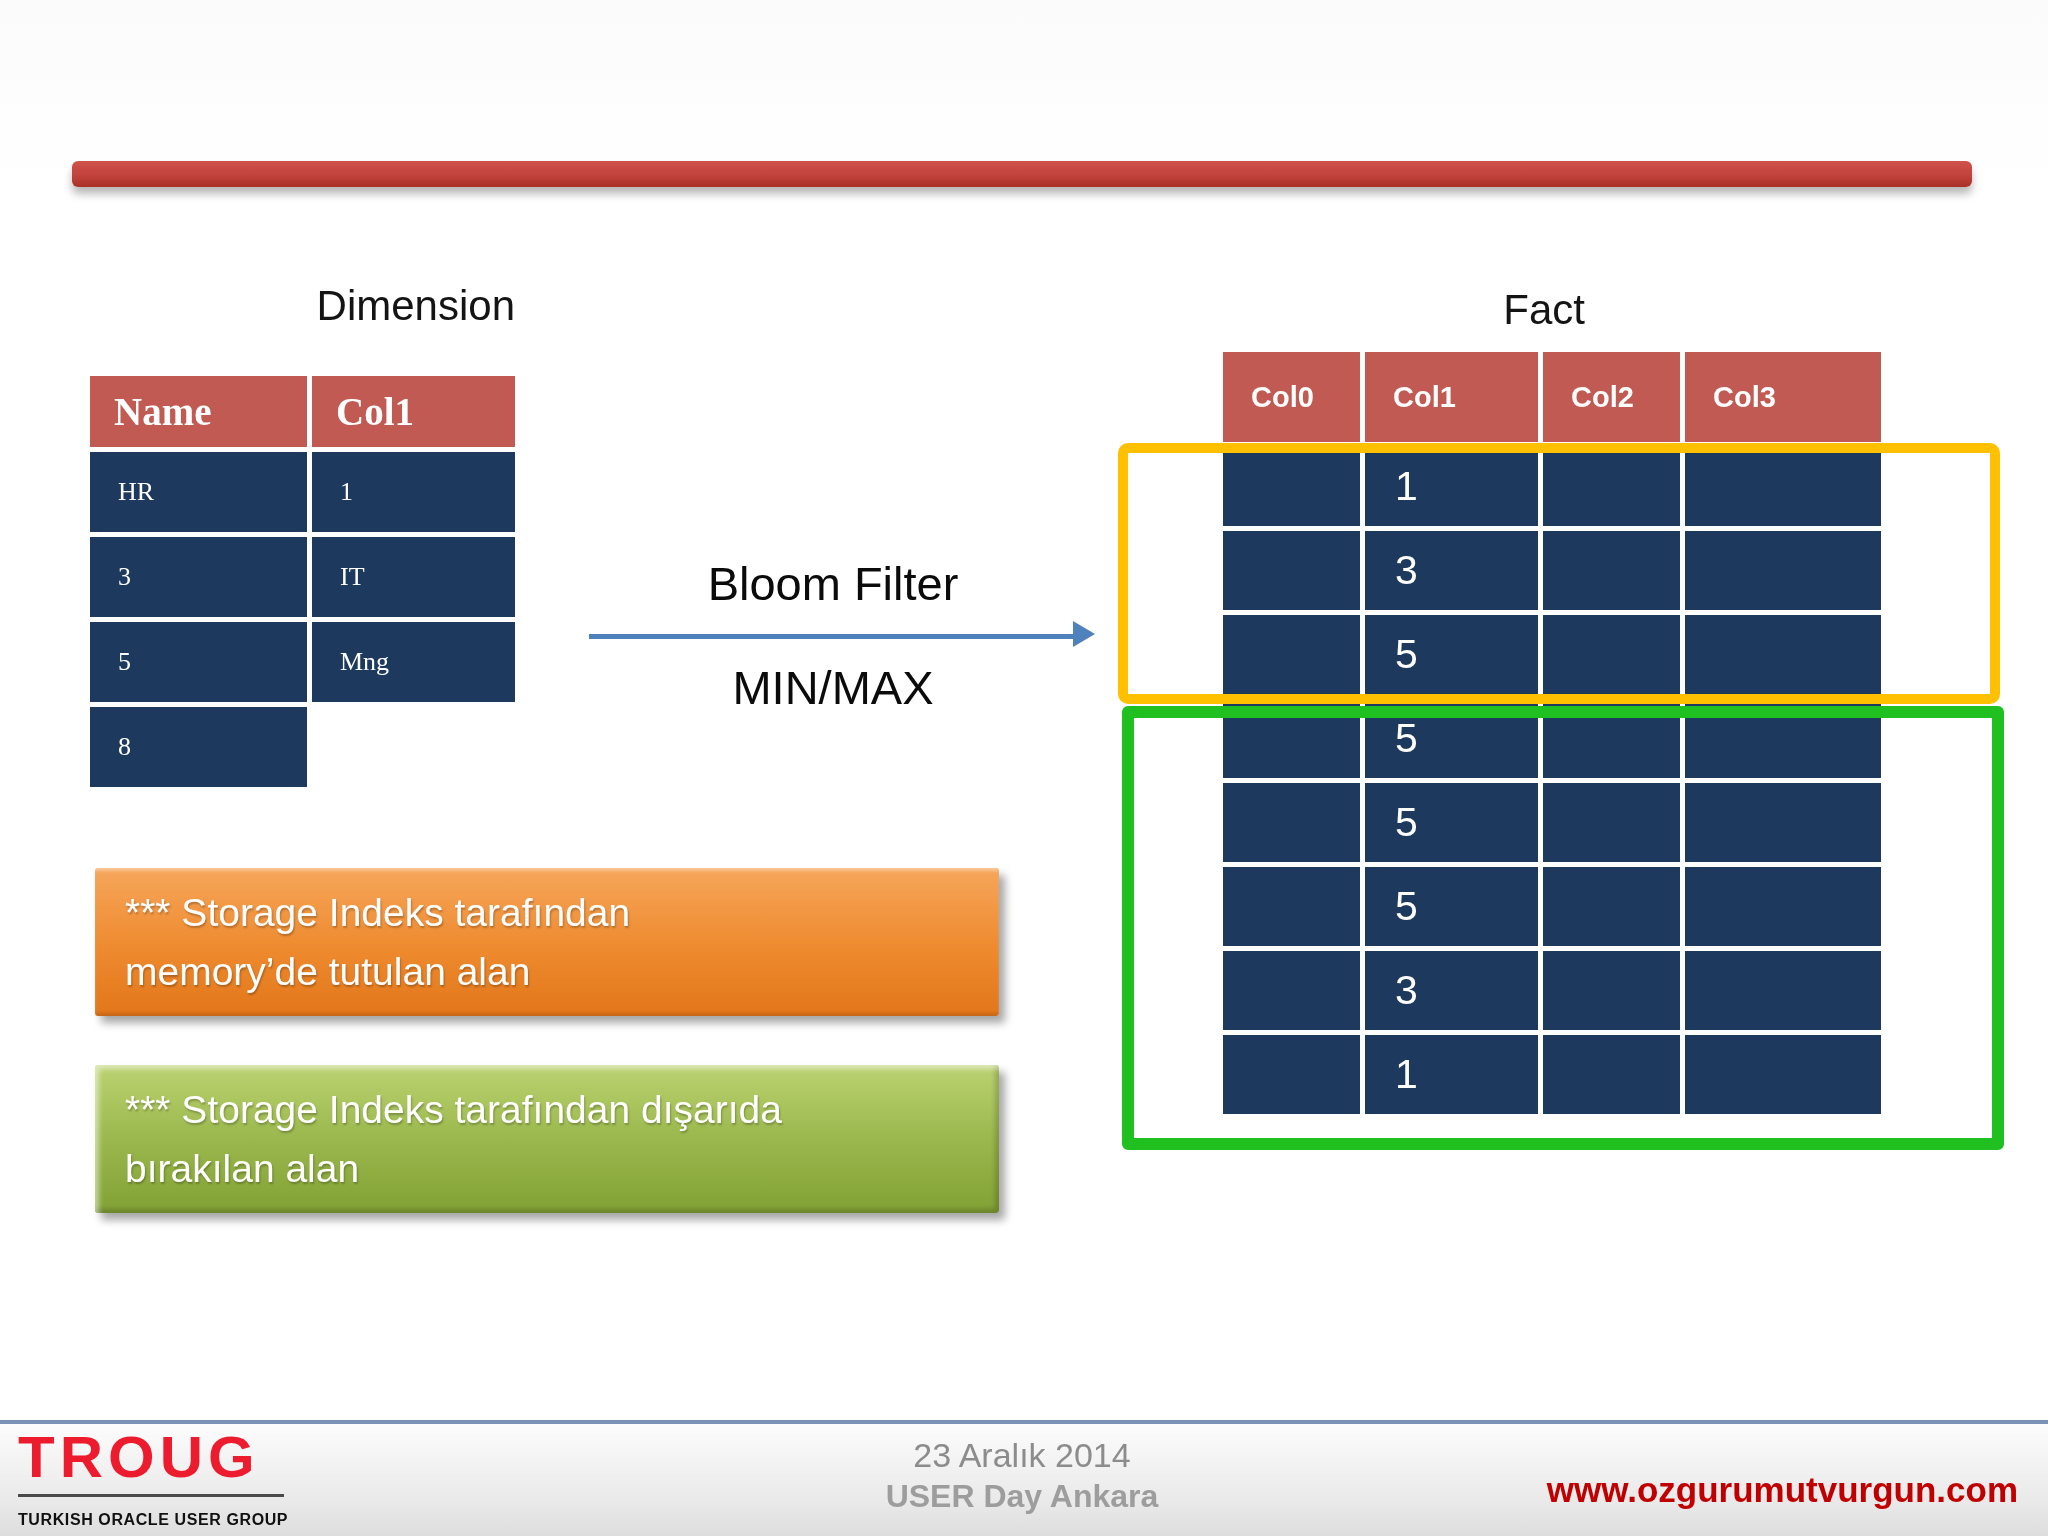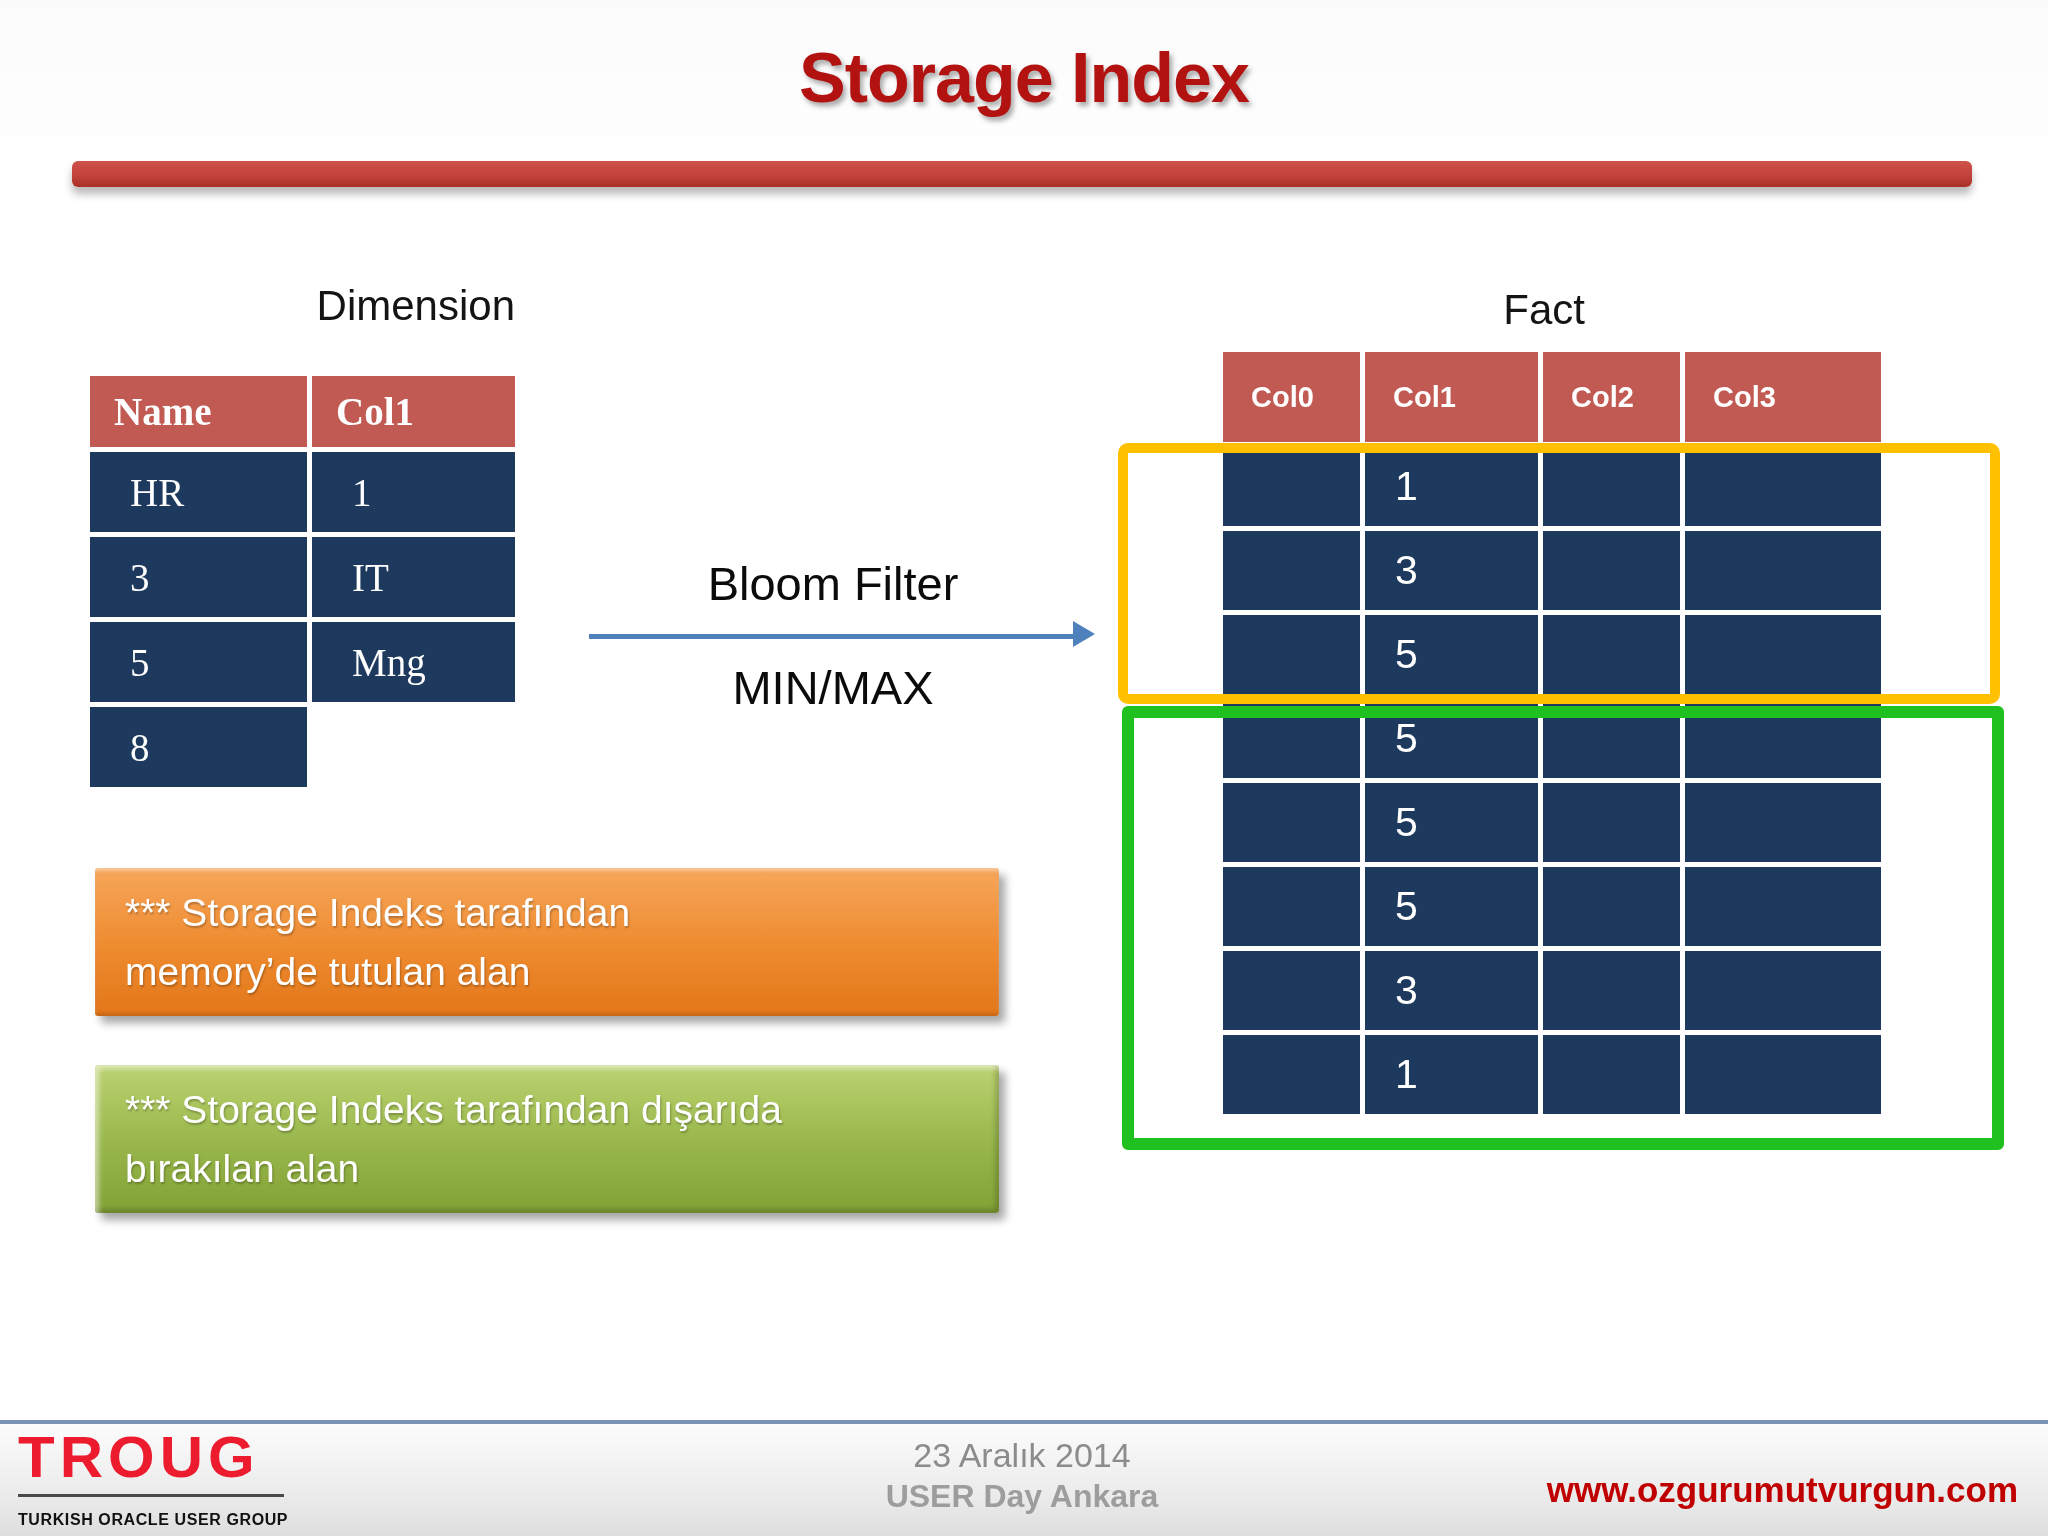--- a/index.html
+++ b/index.html
@@ -31,21 +31,21 @@
   .grid-table { position:absolute; display:grid; gap:5px; }
   .dim-table  { left:90px;  top:376px; grid-template-columns:217px 203px; grid-template-rows:71px repeat(4,80px);font-family:Liberation Serif, serif; }
   .fact-table { left:1223px; top:352px; grid-template-columns:137px 173px 137px 196px; grid-template-rows:90px repeat(8,79px); }
   .th {
     background:var(--header-red); color:#fff; font-weight:bold;
     display:flex; align-items:center; padding-left:24px; font-size:39px;
   }
   .fact-table .th { font-size:29px; padding-left:28px; }
   .td {
     background:var(--cell-navy); color:#fff;
-    display:flex; align-items:center; padding-left:40px; font-size:39px;
+    display:flex; align-items:center; padding-left:28px; font-size:26px;
   }
   .fact-table .td { font-size:41px; padding-left:30px; }
 
   
   .flow-label { left:583px; width:500px; text-align:center; font-size:47px; color:#0b0b0b; }
   .bloom  { top:556px; }
   .minmax { top:660px; }
   .arrow-line { left:589px; top:634px; width:486px; height:5px; background:var(--arrow-blue); }
   .arrow-head {
     left:1073px; top:621px; width:0; height:0;
@@ -92,21 +92,20 @@
   .logo-subtitle { font-size:16px; font-weight:bold; color:#111; letter-spacing:0.6px; margin-top:14px; }
   .footer-date  { left:772px; top:1436px; width:500px; text-align:center; font-size:34px; color:#8c8c8c; }
   .footer-event { left:772px; top:1478px; width:500px; text-align:center; font-size:32px; font-weight:bold; color:#9d9d9d; }
   .footer-url   { left:1530px; top:1470px; width:502px; text-align:right; font-size:35px; font-weight:bold; color:var(--url-red); padding-right:14px; box-sizing:border-box; }
 </style>
 </head>
 <body>
 
 <div id="slide" style="--title-red: #b31310; --header-red: #c15a52; --cell-navy: #1d3a5e; --highlight-yellow: #ffc000; --highlight-green: #1fc01f; --arrow-blue: #4f81bd; --logo-red: #ed1b2e; --url-red: #c00000;">
 
-  <div class="abs slide-title">Storage Index</div>
   <div class="abs title-bar"></div>
 
   <div class="abs section-label dimension-label">Dimension</div>
   <div class="abs grid-table dim-table">
       <div class="th">Name</div>
       <div class="th">Col1</div>
       <div class="td">HR</div>
       <div class="td">1</div>
       <div class="td">3</div>
       <div class="td">IT</div>

